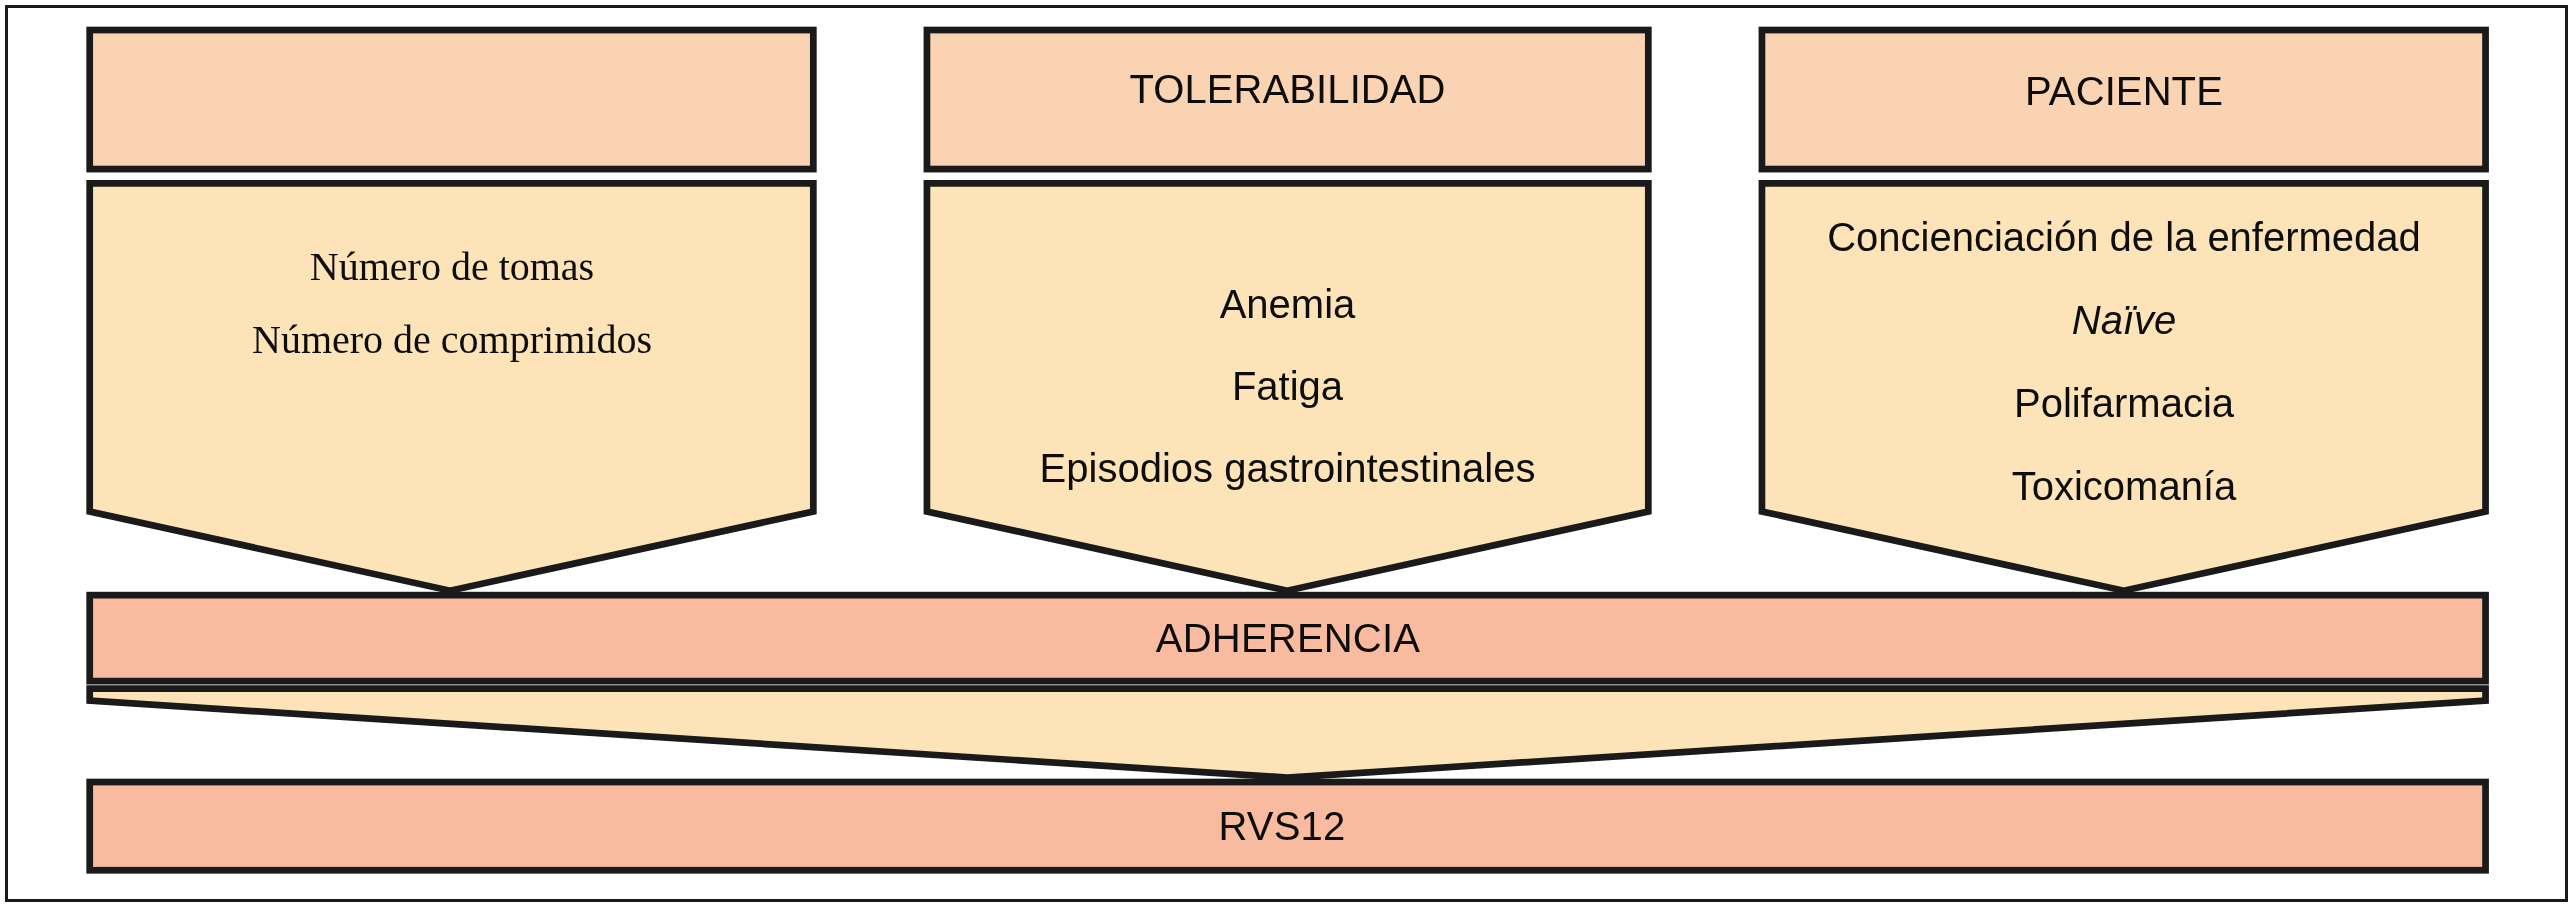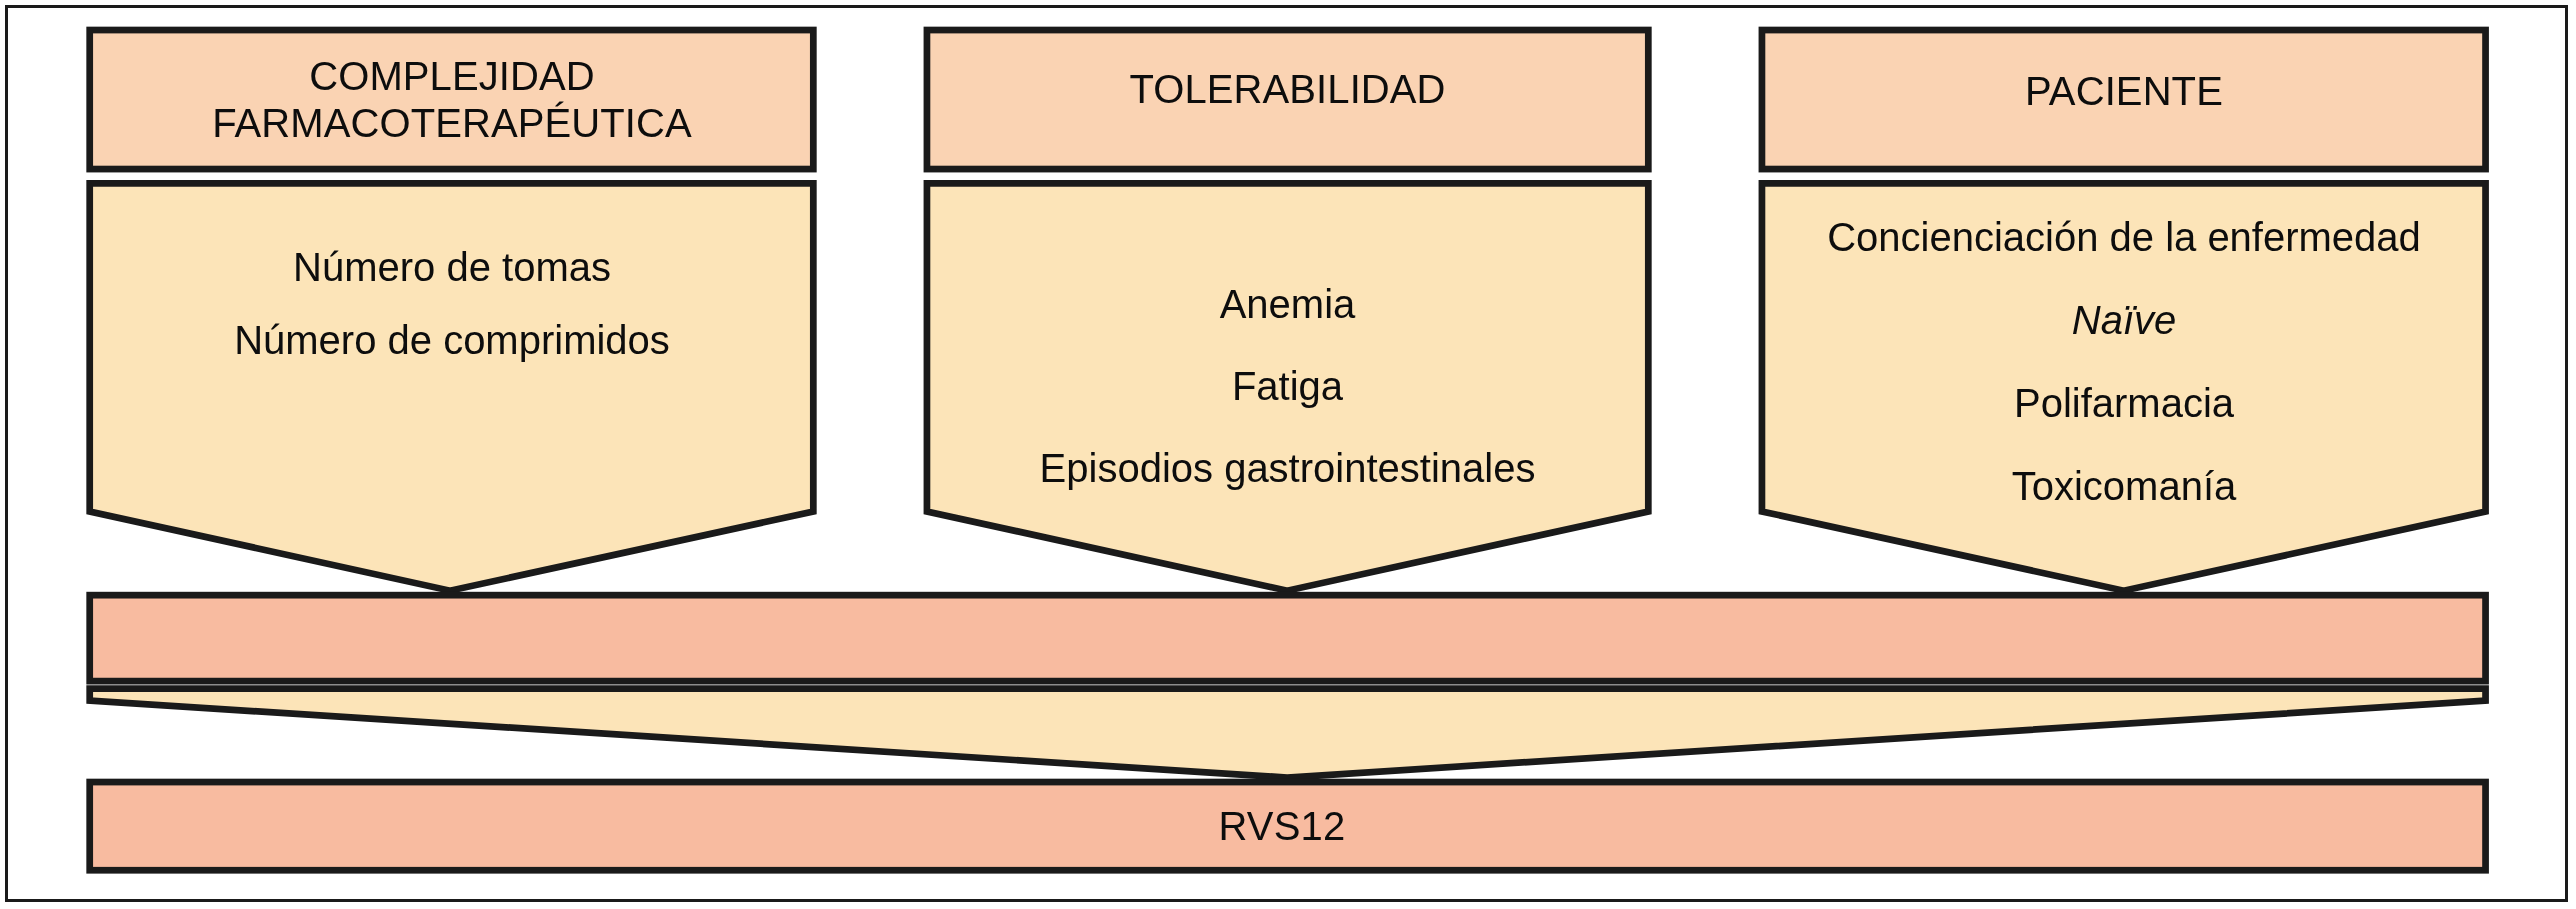--- a/index.html
+++ b/index.html
@@ -113,28 +113,22 @@
 
     <rect x="120" y="796" width="3205" height="115" fill="#f8bba0" stroke="#1a1a1a" stroke-width="9"></rect>
 
     <polygon points="120,921 3325,921 3325,937 1722,1040 120,937" fill="#fce4b8" stroke="#1a1a1a" stroke-width="9"></polygon>
 
     <rect x="120" y="1046" width="3205" height="118" fill="#f8bba0" stroke="#1a1a1a" stroke-width="9"></rect>
   </svg>
 
   <div class="text-layer">
 
-    <div class="col-header-text" style="left:90px; top:30px; width:724px; height:139px;">
-      <div>
-        <div>COMPLEJIDAD</div>
-        <div>FARMACOTERAPÉUTICA</div>
-      </div>
-    </div>
 
-    <div class="col-body-text" style="left:90px; top:247px; width:724px; gap:33px;">
+    <div class="col-body-text" style="left:90px; top:247px; width:724px; gap:33px;font-family:Liberation Serif, serif;">
       <div class="item">Número de tomas</div>
       <div class="item">Número de comprimidos</div>
     </div>
 
     <div class="col-header-text" style="left:927px; top:20px; width:721px; height:139px;">
       <div>
         <div>TOLERABILIDAD</div>
       </div>
     </div>
 
@@ -150,18 +144,19 @@
       </div>
     </div>
 
     <div class="col-body-text" style="left:1762px; top:217px; width:724px; gap:43px;">
       <div class="item">Concienciación de la enfermedad</div>
       <div class="item italic">Naïve</div>
       <div class="item">Polifarmacia</div>
       <div class="item">Toxicomanía</div>
     </div>
 
+    <div class="bar-text" style="left:90px; top:595px; width:2396px; height:86px;">ADHERENCIA</div>
 
     <div class="bar-text" style="left:84px; top:782px; width:2396px; height:88px;">RVS12</div>
 
   </div>
 </div>
 
 
 </body></html>

